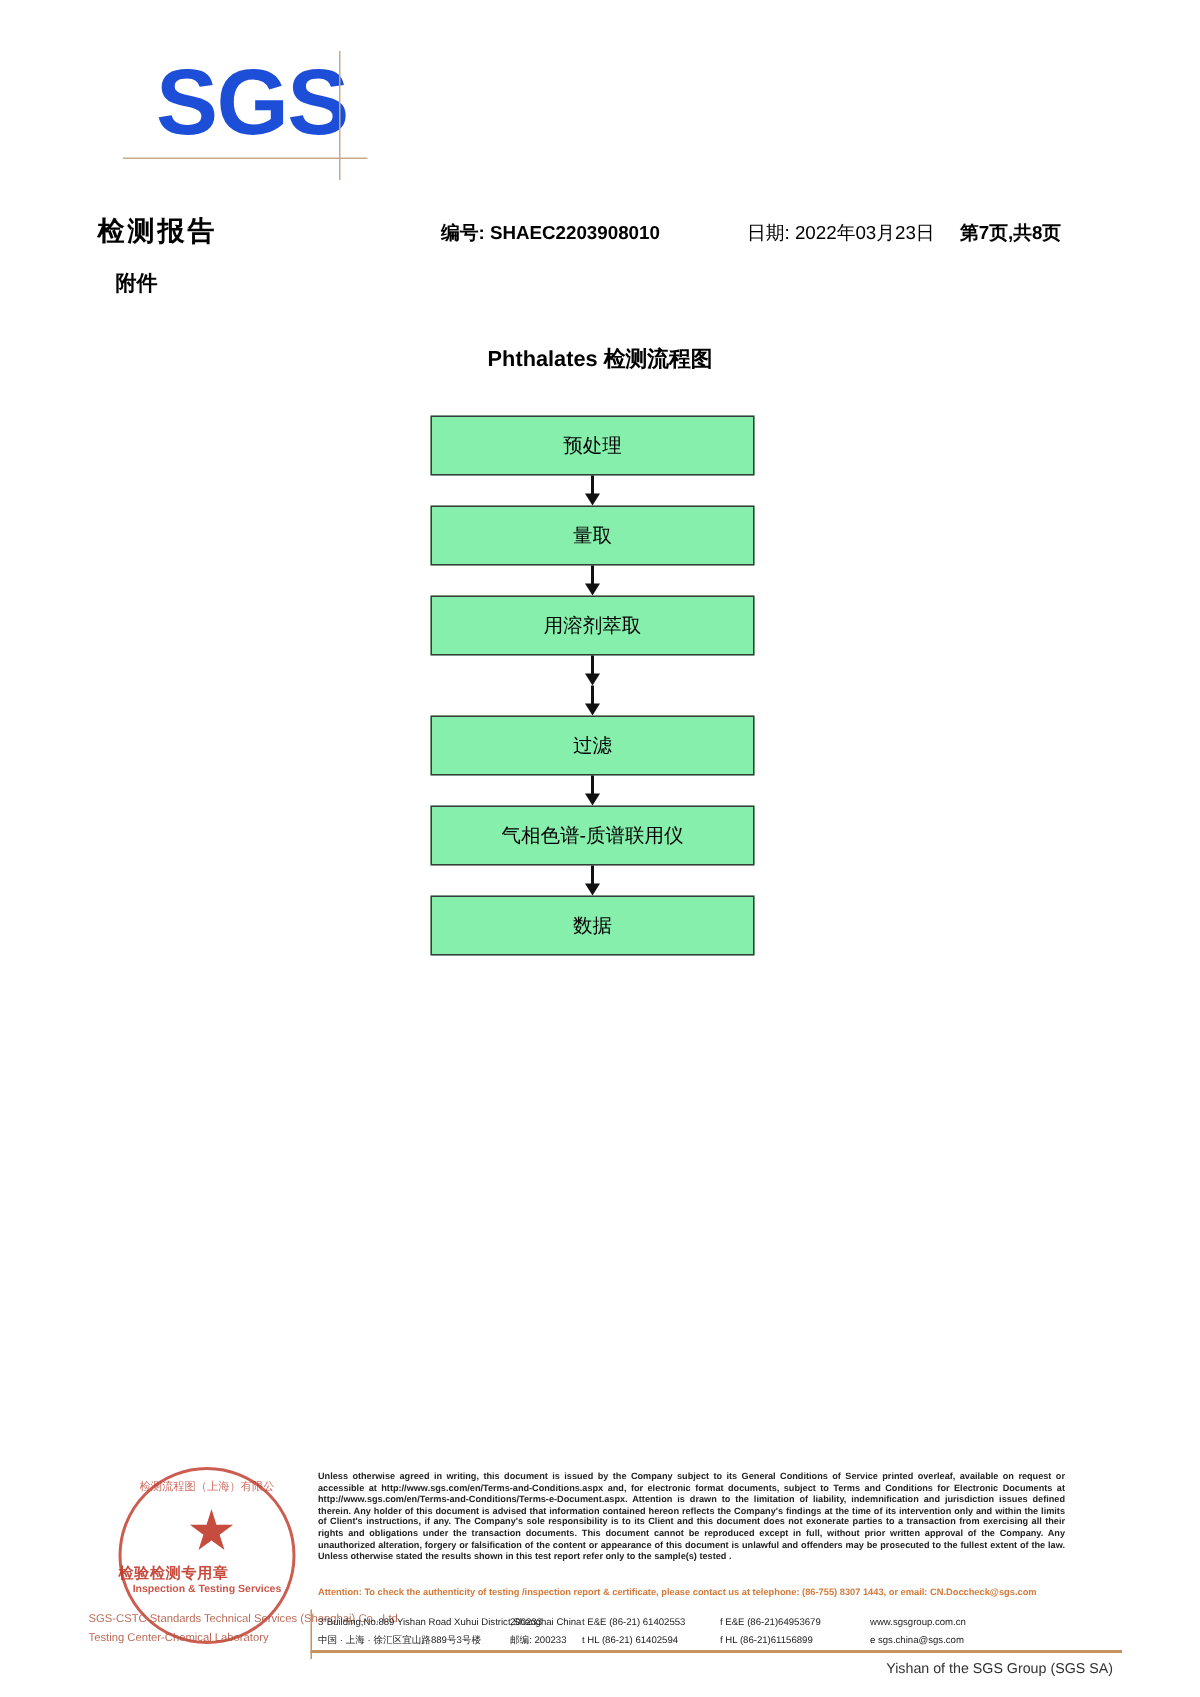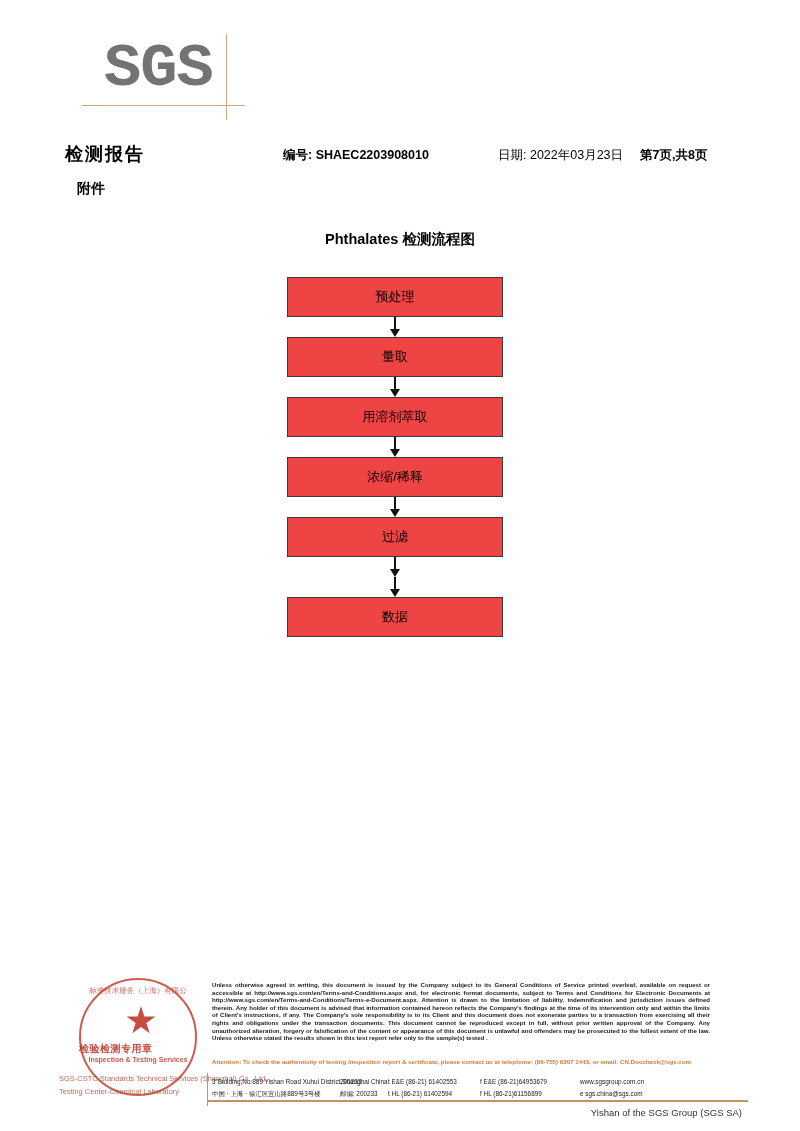--- a/index.html
+++ b/index.html
@@ -11,26 +11,26 @@
     overflow: hidden;
   }
   .page { position: relative; width: 800px; height: 1131px; background: #fff; }
 
   
   .logo-block {
     position: absolute; left: 104px; top: 38px;
     width: 160px; height: 82px;
   }
   .logo-text {
-    font-family: Liberation Mono, monospace;
+    font-family: Liberation Sans, sans-serif;
     font-weight: 700;
     font-size: 62px;
     line-height: 62px;
     letter-spacing: -1px;
-    color: #737373;
+    color: #1d4ed8;
     user-select: none;
   }
   .logo-vline {
     position: absolute; left: 122px; top: -4px;
     width: 1px; height: 86px; background: #c8a98a;
   }
   .logo-hline {
     position: absolute; left: -22px; top: 67px;
     width: 163px; height: 1px; background: #c8a98a;
   }
@@ -38,21 +38,21 @@
   
   .doc-title {
     position: absolute; left: 65px; top: 142px;
     font-size: 18px; font-weight: 700; letter-spacing: 2px;
   }
   .attach-label {
     position: absolute; left: 65px; top: 180px;
     font-size: 14px; font-weight: 700; padding-left: 12px;
   }
   .ref-no {
-    position: absolute; left: 283px; top: 147px;
+    position: absolute; left: 294px; top: 147px;
     font-size: 12.5px; font-weight: 700; white-space: nowrap;
   }
   .date-no {
     position: absolute; left: 498px; top: 147px;
     font-size: 12.5px; font-weight: 400; white-space: nowrap;
   }
   .page-no {
     position: absolute; left: 640px; top: 147px;
     font-size: 12.5px; font-weight: 700; white-space: nowrap;
   }
@@ -61,21 +61,21 @@
   .flow-title {
     position: absolute; left: 0; top: 218px; width: 800px;
     text-align: center; font-size: 14.5px; font-weight: 700; margin-top: 12px;
   }
   .flow { position: absolute; left: 287px; top: 277px; width: 216px; }
   .flow-box {
     width: 216px; height: 40px;
     border: 1px solid #3b3b3b;
     display: flex; align-items: center; justify-content: center;
     font-size: 13px; font-weight: 400;
-    background: #ef4444;
+    background: #86efac;
   }
   .flow-arrow {
     width: 216px; height: 20px;
     position: relative;
   }
   .flow-arrow .shaft {
     position: absolute; left: 50%; top: 0;
     width: 2px; height: 14px; margin-left: -1px; background: #111;
   }
   .flow-arrow .head {
@@ -195,42 +195,42 @@
     <div class="flow-box">量取</div>
     <div class="flow-arrow">
         <div class="shaft"></div>
         <div class="head"></div>
       </div>
     <div class="flow-box">用溶剂萃取</div>
     <div class="flow-arrow">
         <div class="shaft"></div>
         <div class="head"></div>
       </div>
-    <div class="flow-box">浓缩/稀释</div>
     <div class="flow-arrow">
         <div class="shaft"></div>
         <div class="head"></div>
       </div>
     <div class="flow-box">过滤</div>
     <div class="flow-arrow">
         <div class="shaft"></div>
         <div class="head"></div>
       </div>
+    <div class="flow-box">气相色谱-质谱联用仪</div>
     <div class="flow-arrow">
         <div class="shaft"></div>
         <div class="head"></div>
       </div>
     <div class="flow-box">数据</div>
   </div>
 
   <div class="footer">
 
     <div class="seal">
       <div class="seal-ring"></div>
-      <div class="seal-arc-top">标准技术服务（上海）有限公</div>
+      <div class="seal-arc-top">检测流程图（上海）有限公</div>
       <div class="seal-star"></div>
       <div class="seal-cn">检验检测专用章</div>
       <div class="seal-en">Inspection &amp; Testing Services</div>
       <div class="seal-line1">SGS-CSTC Standards Technical Services (Shanghai) Co., Ltd.</div>
       <div class="seal-line2">Testing Center-Chemical Laboratory</div>
     </div>
 
     <div class="disclaimer">Unless otherwise agreed in writing, this document is issued by the Company subject to its General Conditions of Service printed overleaf, available on request or accessible at http://www.sgs.com/en/Terms-and-Conditions.aspx and, for electronic format documents, subject to Terms and Conditions for Electronic Documents at http://www.sgs.com/en/Terms-and-Conditions/Terms-e-Document.aspx. Attention is drawn to the limitation of liability, indemnification and jurisdiction issues defined therein. Any holder of this document is advised that information contained hereon reflects the Company's findings at the time of its intervention only and within the limits of Client's instructions, if any. The Company's sole responsibility is to its Client and this document does not exonerate parties to a transaction from exercising all their rights and obligations under the transaction documents. This document cannot be reproduced except in full, without prior written approval of the Company. Any unauthorized alteration, forgery or falsification of the content or appearance of this document is unlawful and offenders may be prosecuted to the fullest extent of the law. Unless otherwise stated the results shown in this test report refer only to the sample(s) tested .</div>
     <div class="attention">Attention: To check the authenticity of testing /inspection report &amp; certificate, please contact us at telephone: (86-755) 8307 1443, or email: CN.Doccheck@sgs.com</div>
 

